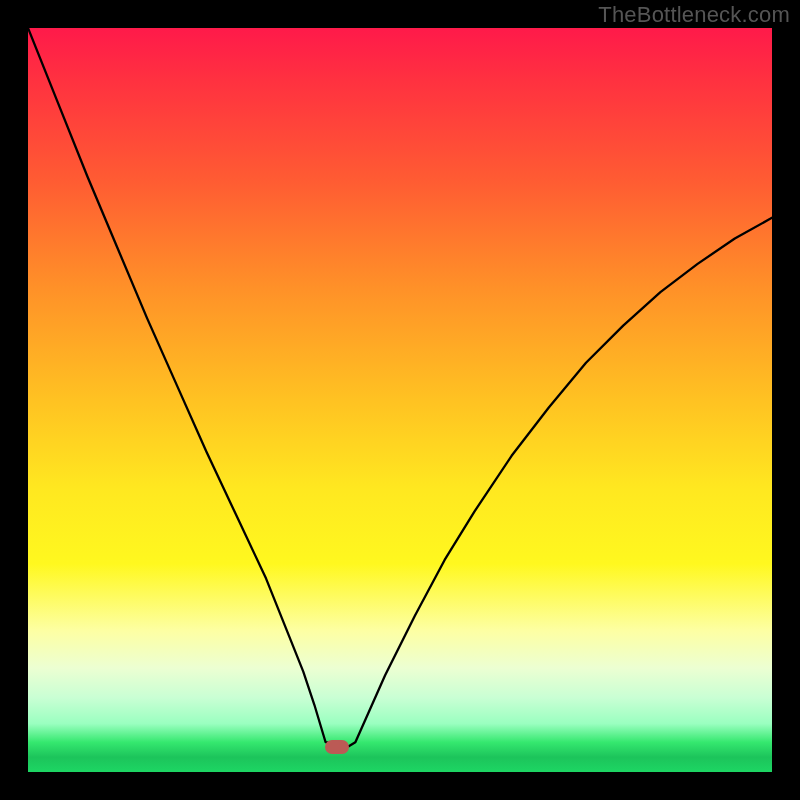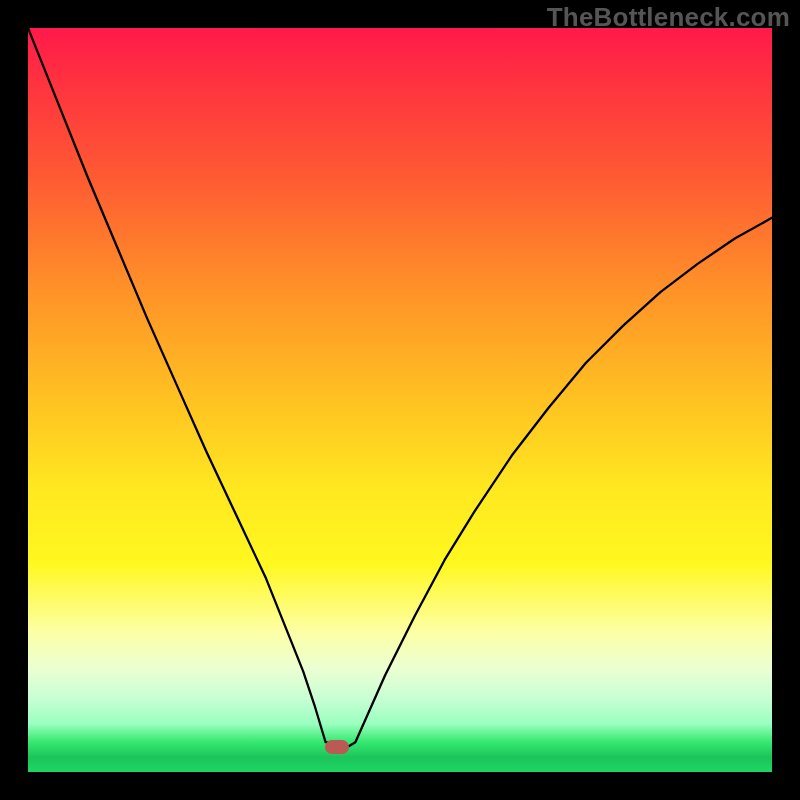--- a/index.html
+++ b/index.html
@@ -57,22 +57,22 @@
     width: 24px;
     height: 14px;
     border-radius: 7px;
     background: #bb5a55;
   }
   .watermark {
     position: absolute;
     top: 2px;
     right: 10px;
     color: #555;
-    font-size: 26px;
-    font-weight: 700;
+    font-size: 22px;
+    font-weight: 400;
     letter-spacing: 0.2px;
     user-select: none;
   }
 </style>
 </head>
 <body>
 
 <div class="outer">
   <div class="watermark">TheBottleneck.com</div>
   <div class="plot">

